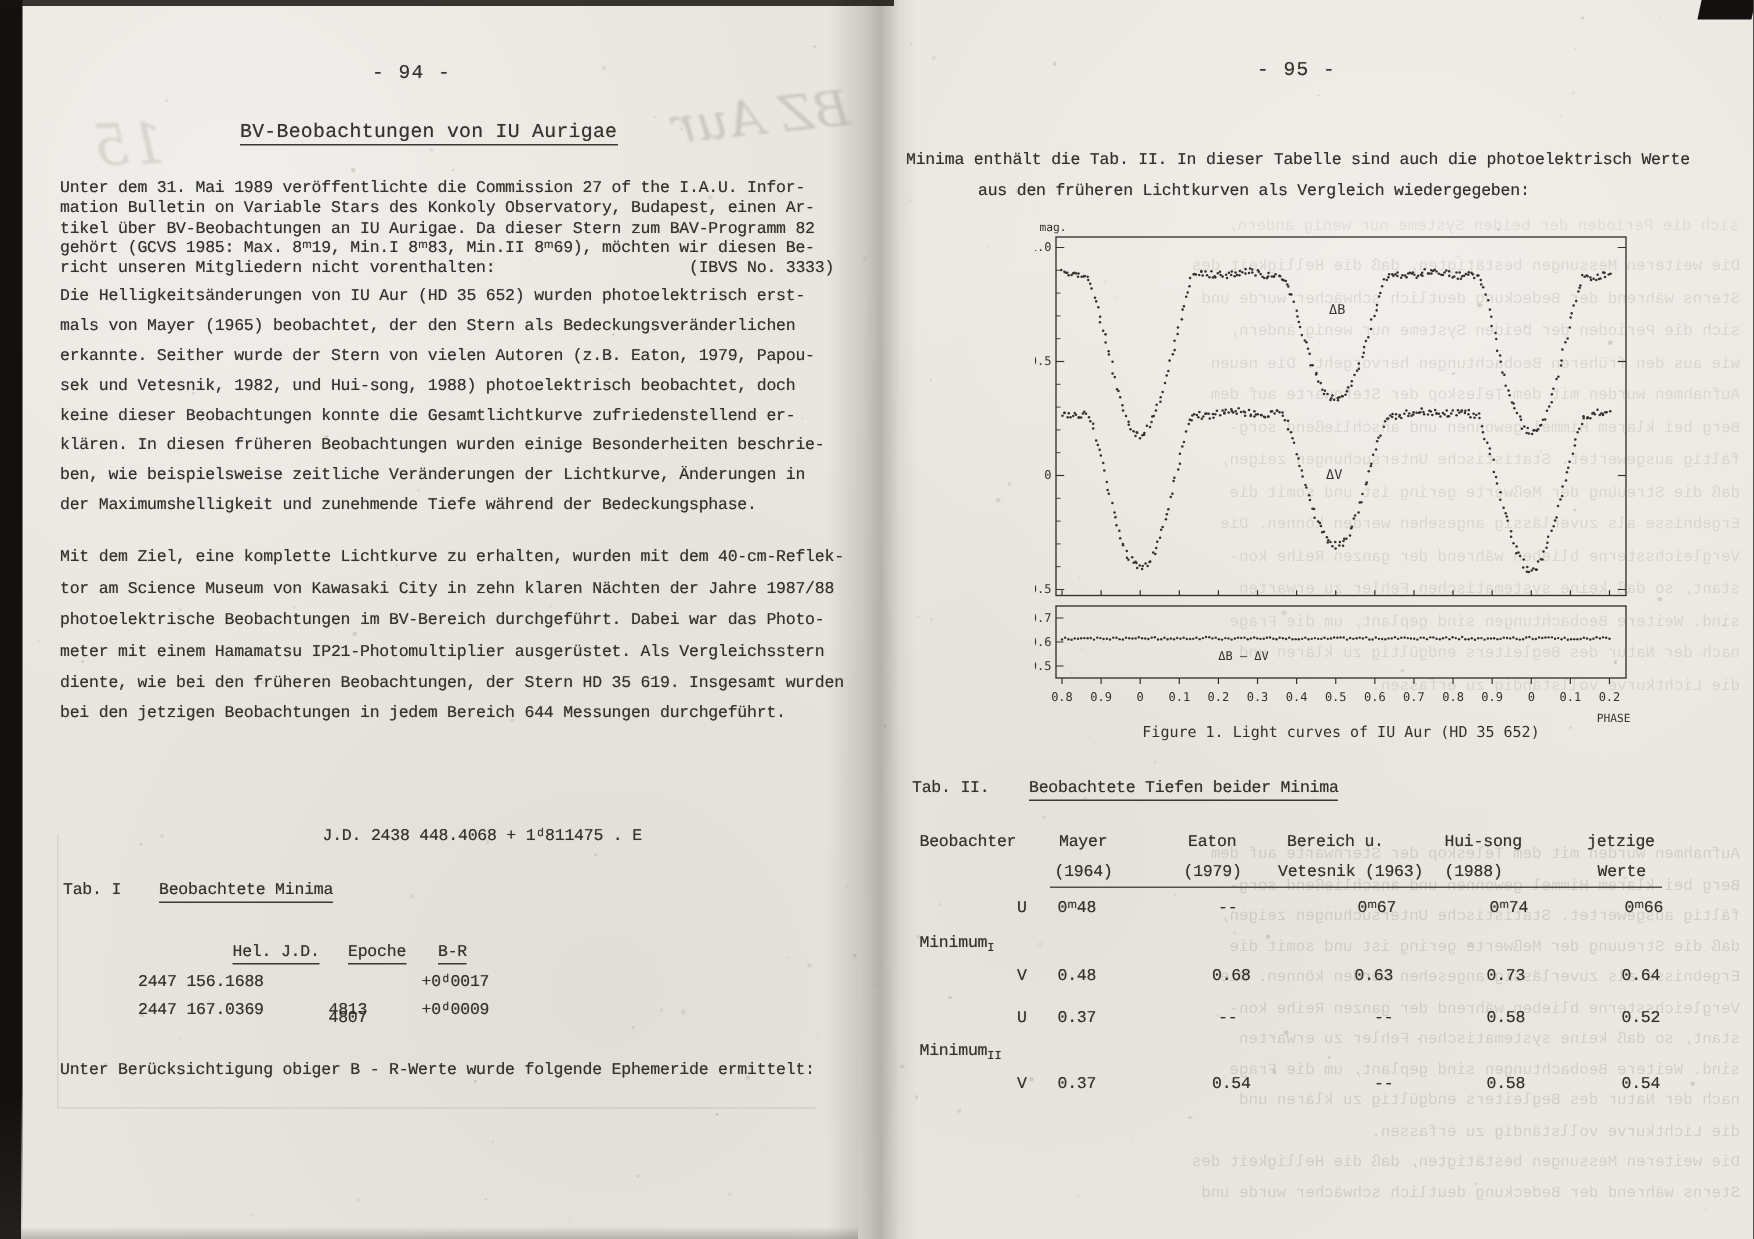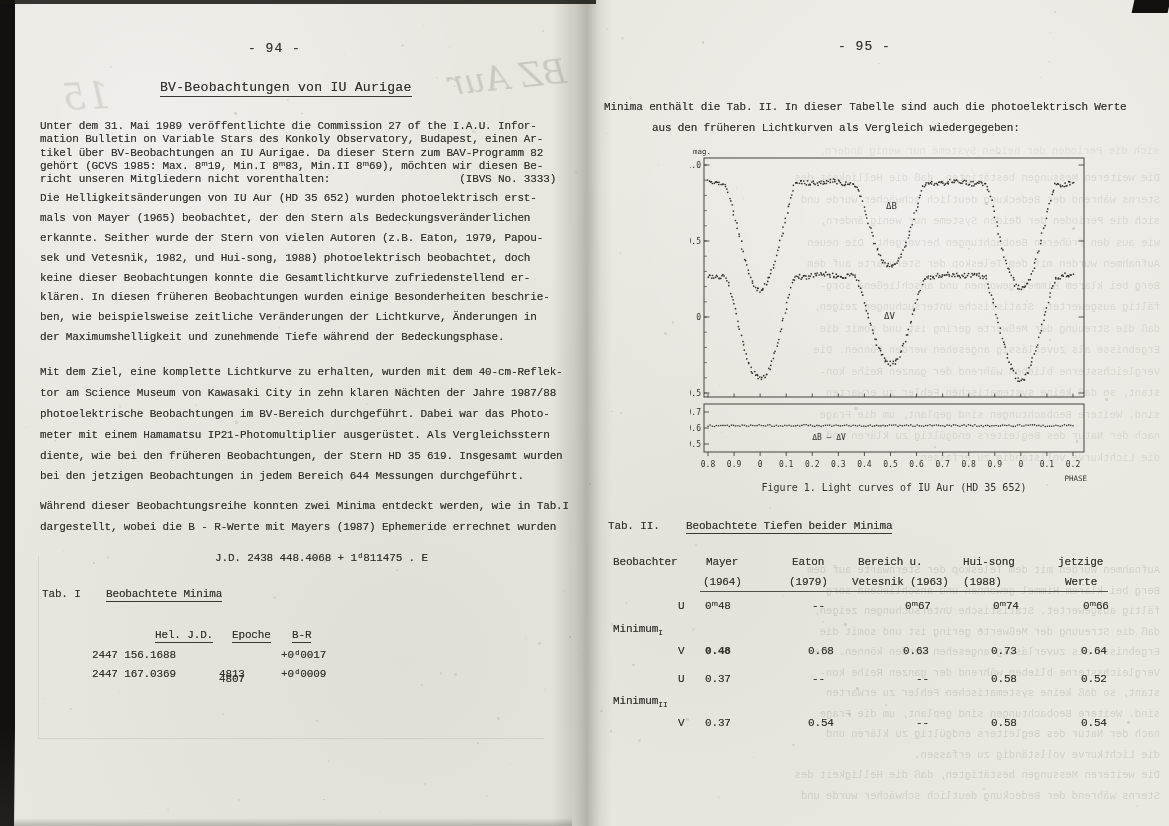--- a/index.html
+++ b/index.html
@@ -59,38 +59,38 @@
   <div class="tw" style="left:248px;top:42px;font-size:13px;letter-spacing:1px;">- 94 -</div>
 
   <div class="tw" style="left:160px;top:81px;font-size:13.2px;letter-spacing:.2px;"><span class="ul">BV-Beobachtungen von IU Aurigae</span></div>
 
   <div class="tw para" style="left:40px;top:120px;--lh:13.3px;"><div style="height: 13.3px;">Unter dem 31. Mai 1989 veröffentlichte die Commission 27 of the I.A.U. Infor-</div><div style="height: 13.3px;">mation Bulletin on Variable Stars des Konkoly Observatory, Budapest, einen Ar-</div><div style="height: 13.3px;">tikel über BV-Beobachtungen an IU Aurigae. Da dieser Stern zum BAV-Programm 82</div><div style="height: 13.3px;">gehört (GCVS 1985: Max. 8ᵐ19, Min.I 8ᵐ83, Min.II 8ᵐ69), möchten wir diesen Be-</div><div style="height: 13.3px;">richt unseren Mitgliedern nicht vorenthalten:                    (IBVS No. 3333)</div></div>
 
   <div class="tw para" style="left:40px;top:192px;--lh:19.9px;"><div style="height: 19.9px;">Die Helligkeitsänderungen von IU Aur (HD 35 652) wurden photoelektrisch erst-</div><div style="height: 19.9px;">mals von Mayer (1965) beobachtet, der den Stern als Bedeckungsveränderlichen</div><div style="height: 19.9px;">erkannte. Seither wurde der Stern von vielen Autoren (z.B. Eaton, 1979, Papou-</div><div style="height: 19.9px;">sek und Vetesnik, 1982, und Hui-song, 1988) photoelektrisch beobachtet, doch</div><div style="height: 19.9px;">keine dieser Beobachtungen konnte die Gesamtlichtkurve zufriedenstellend er-</div><div style="height: 19.9px;">klären. In diesen früheren Beobachtungen wurden einige Besonderheiten beschrie-</div><div style="height: 19.9px;">ben, wie beispielsweise zeitliche Veränderungen der Lichtkurve, Änderungen in</div><div style="height: 19.9px;">der Maximumshelligkeit und zunehmende Tiefe während der Bedeckungsphase.</div></div>
 
   <div class="tw para" style="left:40px;top:366px;--lh:20.9px;"><div style="height: 20.9px;">Mit dem Ziel, eine komplette Lichtkurve zu erhalten, wurden mit dem 40-cm-Reflek-</div><div style="height: 20.9px;">tor am Science Museum von Kawasaki City in zehn klaren Nächten der Jahre 1987/88</div><div style="height: 20.9px;">photoelektrische Beobachtungen im BV-Bereich durchgeführt. Dabei war das Photo-</div><div style="height: 20.9px;">meter mit einem Hamamatsu IP21-Photomultiplier ausgerüstet. Als Vergleichsstern</div><div style="height: 20.9px;">diente, wie bei den früheren Beobachtungen, der Stern HD 35 619. Insgesamt wurden</div><div style="height: 20.9px;">bei den jetzigen Beobachtungen in jedem Bereich 644 Messungen durchgeführt.</div></div>
 
-  <div class="tw para" style="left:40px;top:500px;--lh:20.9px;"><div style="height: 20.9px;">Während dieser Beobachtungsreihe konnten zwei Minima entdeckt werden, wie in Tab.I</div><div style="height: 20.9px;">dargestellt, wobei die B - R-Werte mit Mayers (1987) Ephemeride errechnet wurden</div></div>
 
   <div class="tw" style="left:215px;top:552px;">J.D. 2438 448.4068 + 1ᵈ811475 . E</div>
 
   <div class="tw" style="left:42px;top:588px;">Tab. I</div>
   <div class="tw" style="left:106px;top:588px;"><span class="ul">Beobachtete Minima</span></div>
 
   <div class="tw" style="left:107px;top:629px;margin-left:48px;"><span class="ul">Hel. J.D.</span></div>
   <div class="tw" style="left:213px;top:629px;margin-left:19px;"><span class="ul">Epoche</span></div>
   <div class="tw" style="left:292px;top:629px;"><span class="ul">B-R</span></div>
 
   <div class="tw" style="left:92px;top:649px;">2447 156.1688</div>
   <div class="tw" style="left:219px;top:673px;">4807</div>
   <div class="tw" style="left:281px;top:649px;">+0ᵈ0017</div>
   <div class="tw" style="left:92px;top:668px;">2447 167.0369</div>
   <div class="tw" style="left:219px;top:668px;">4813</div>
   <div class="tw" style="left:281px;top:668px;">+0ᵈ0009</div>
 
+  <div class="tw" style="left:40px;top:708px;">Unter Berücksichtigung obiger B - R-Werte wurde folgende Ephemeride ermittelt:</div>
 
 
   <div class="tw" style="left:838px;top:40px;font-size:13px;letter-spacing:1px;">- 95 -</div>
 
   <div class="tw" style="left:604px;top:101px;">Minima enthält die Tab. II. In dieser Tabelle sind auch die photoelektrisch Werte</div>
   <div class="tw" style="left:640px;top:122px;margin-left:12px;">aus den früheren Lichtkurven als Vergleich wiedergegeben:</div>
 
   <svg id="fig1" width="412" height="362" viewBox="0 0 412 362">
       <rect x="14" y="13" width="380" height="239" fill="none" stroke="#34322d" stroke-width="0.9"></rect>
       <rect x="14" y="259" width="380" height="48" fill="none" stroke="#34322d" stroke-width="0.9"></rect>
@@ -993,21 +993,21 @@
   <div class="tw" style="left:678px;top:600px;">U</div>
   <div class="tw" style="left:705px;top:600px;">0ᵐ48</div>
   <div class="tw" style="left:812px;top:600px;">--</div>
   <div class="tw" style="left:905px;top:600px;">0ᵐ67</div>
   <div class="tw" style="left:993px;top:600px;">0ᵐ74</div>
   <div class="tw" style="left:1083px;top:600px;">0ᵐ66</div>
 
   <div class="tw" style="left:613px;top:623px;"><span>Minimum</span><span class="sub">I</span></div>
 
   <div class="tw" style="left:678px;top:645px;">V</div>
-  <div class="tw" style="left:705px;top:645px;font-weight:bold;">0.48</div>
+  <div class="tw" style="left:705px;top:645px;">0.48</div>
   <div class="tw" style="left:808px;top:645px;">0.68</div>
   <div class="tw" style="left:903px;top:645px;">0.63</div>
   <div class="tw" style="left:991px;top:645px;">0.73</div>
   <div class="tw" style="left:1081px;top:645px;">0.64</div>
 
   <div class="tw" style="left:678px;top:673px;">U</div>
   <div class="tw" style="left:705px;top:673px;">0.37</div>
   <div class="tw" style="left:812px;top:673px;">--</div>
   <div class="tw" style="left:916px;top:673px;">--</div>
   <div class="tw" style="left:991px;top:673px;">0.58</div>

